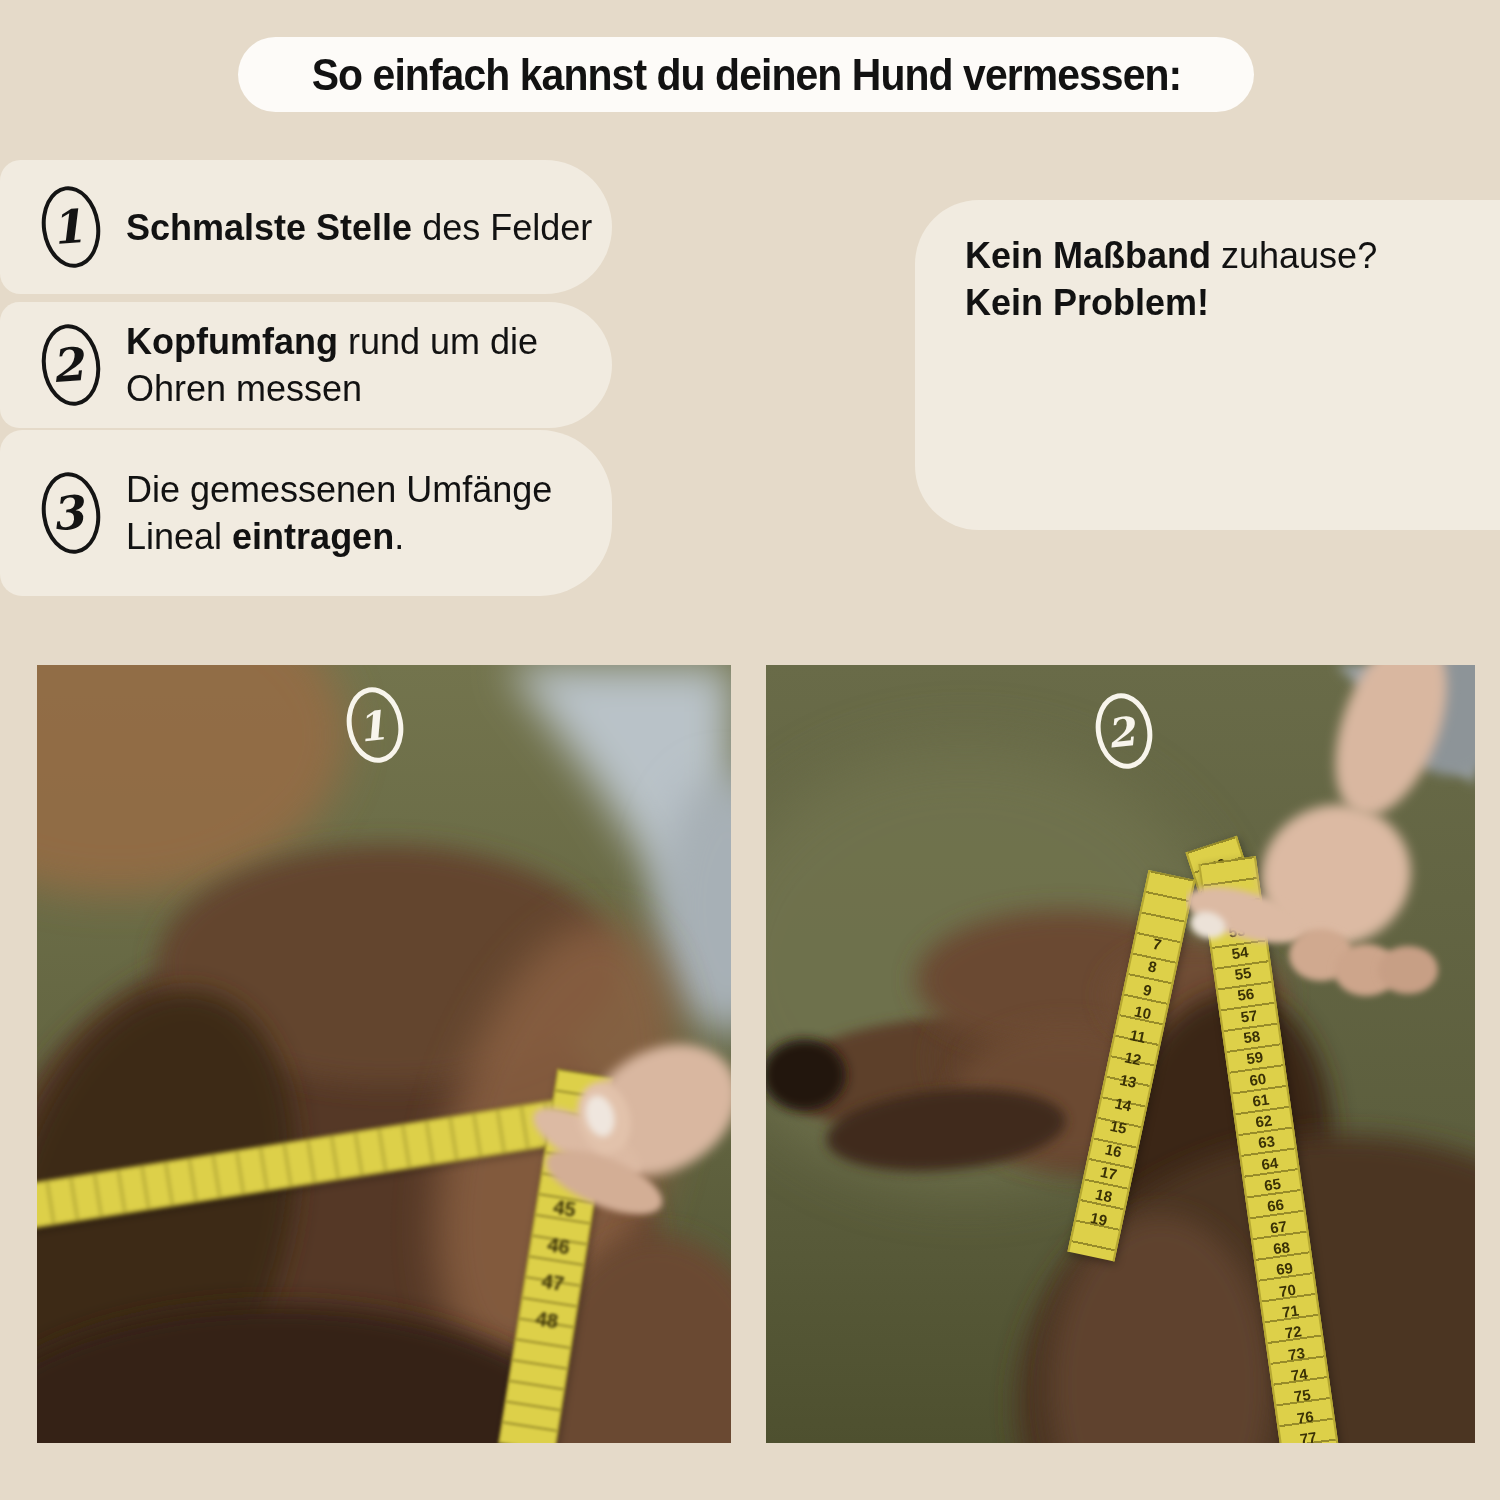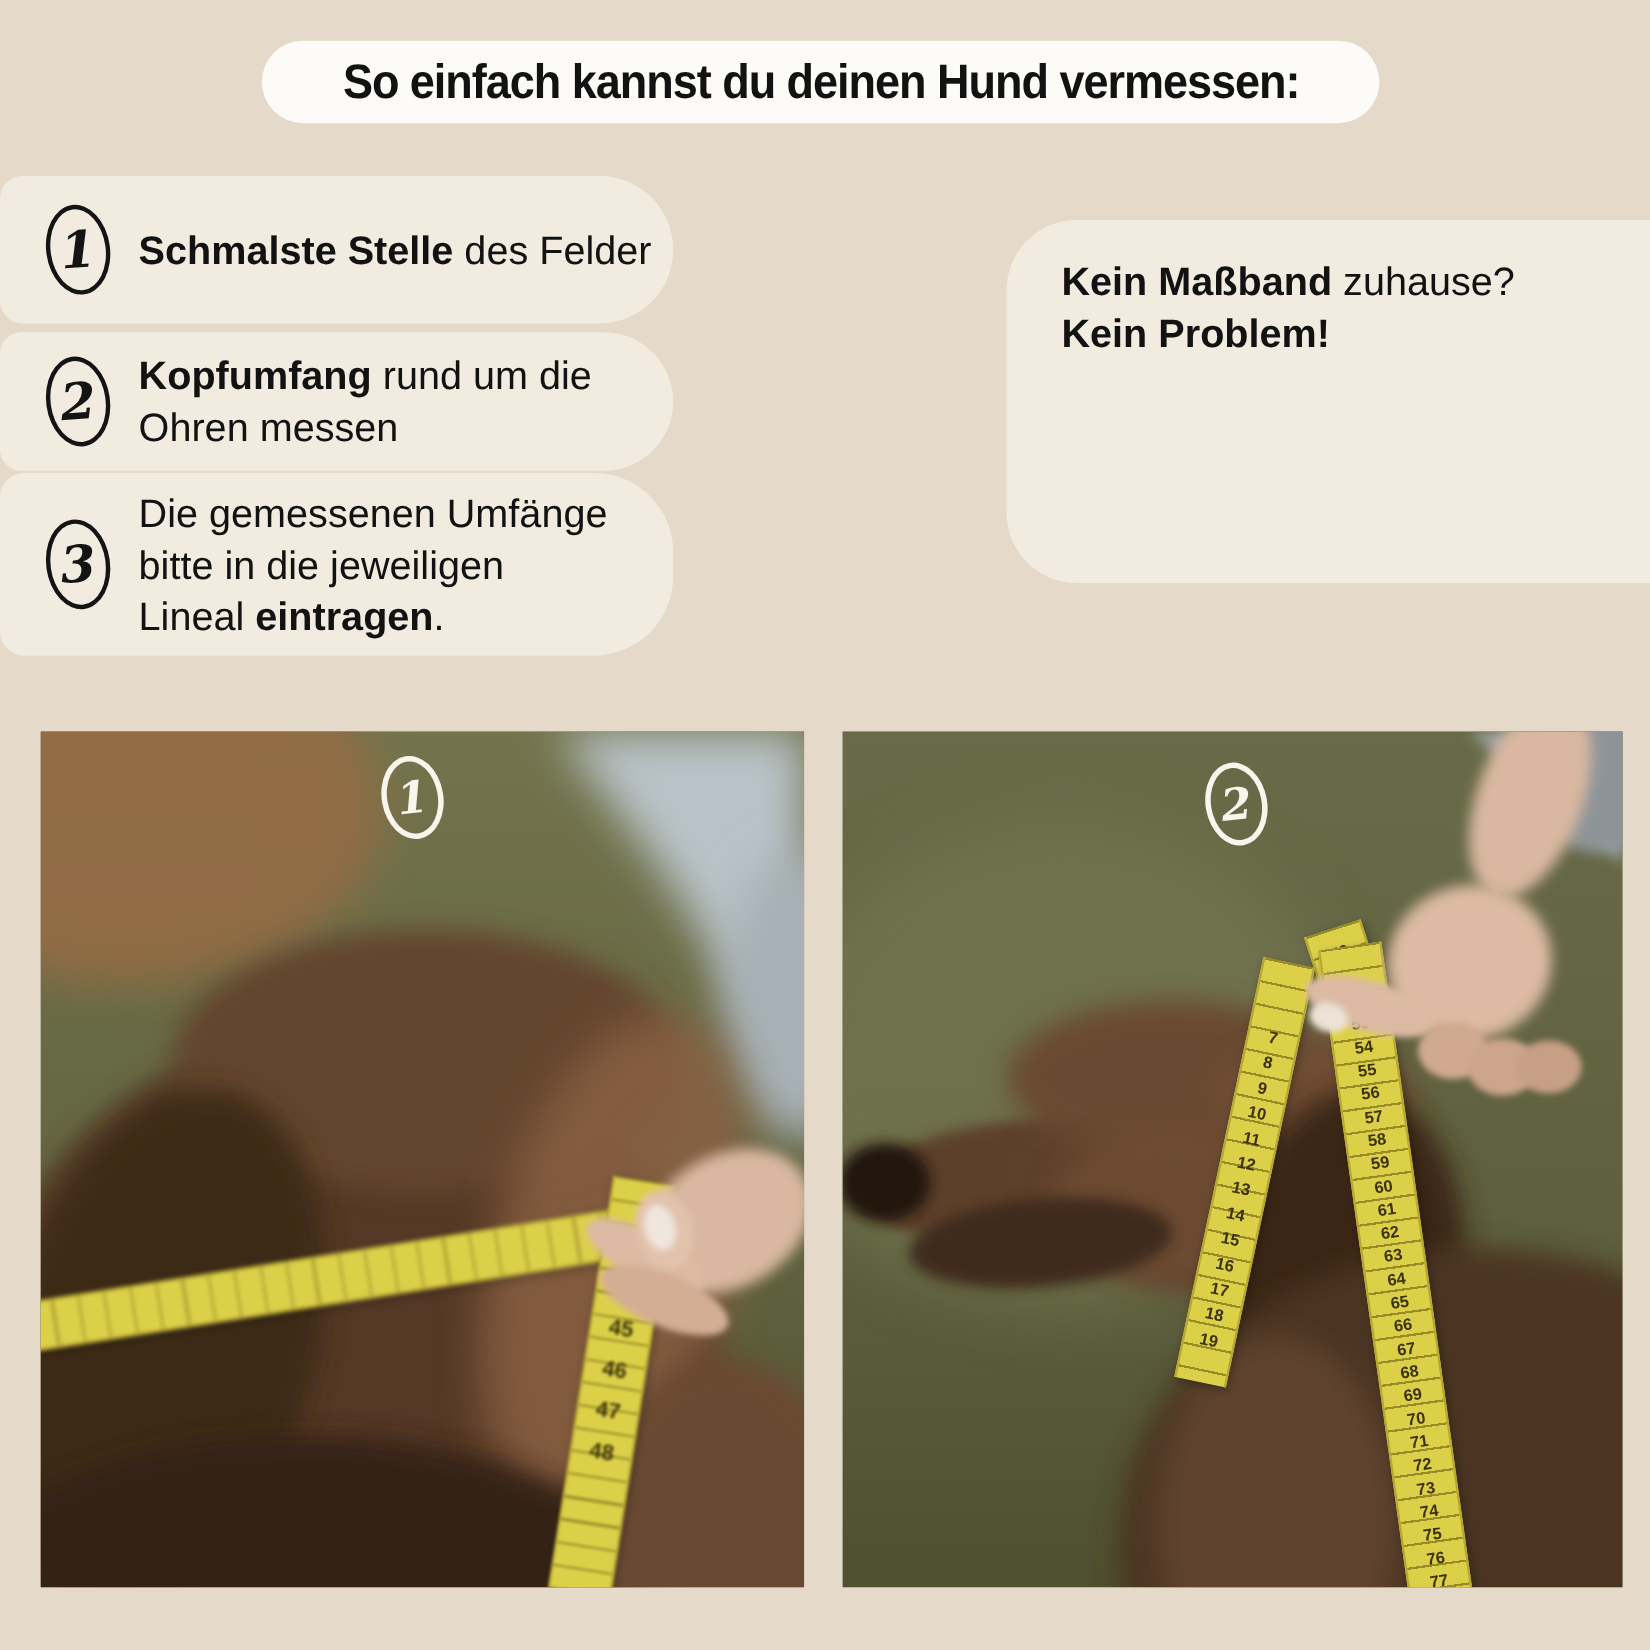--- a/index.html
+++ b/index.html
@@ -104,21 +104,20 @@
       <span class="line">Ohren messen</span>
     </p>
   </div>
 
   <div class="step-box step-3">
     <span class="num-circle">
         <i>3</i>
       </span>
     <p class="copy">
       <span class="line">Die gemessenen Umfänge</span>
-      <span class="line">bitte in die jeweiligen</span>
       <span class="line"><span>Lineal </span><b>eintragen</b><span>.</span></span>
     </p>
   </div>
 
   <div class="tip-box">
     <p class="copy"><b>Kein Maßband</b><span> zuhause?</span></p>
     <p class="copy"><b>Kein Problem!</b></p>
   </div>
 
   <figure class="photo photo-1">

